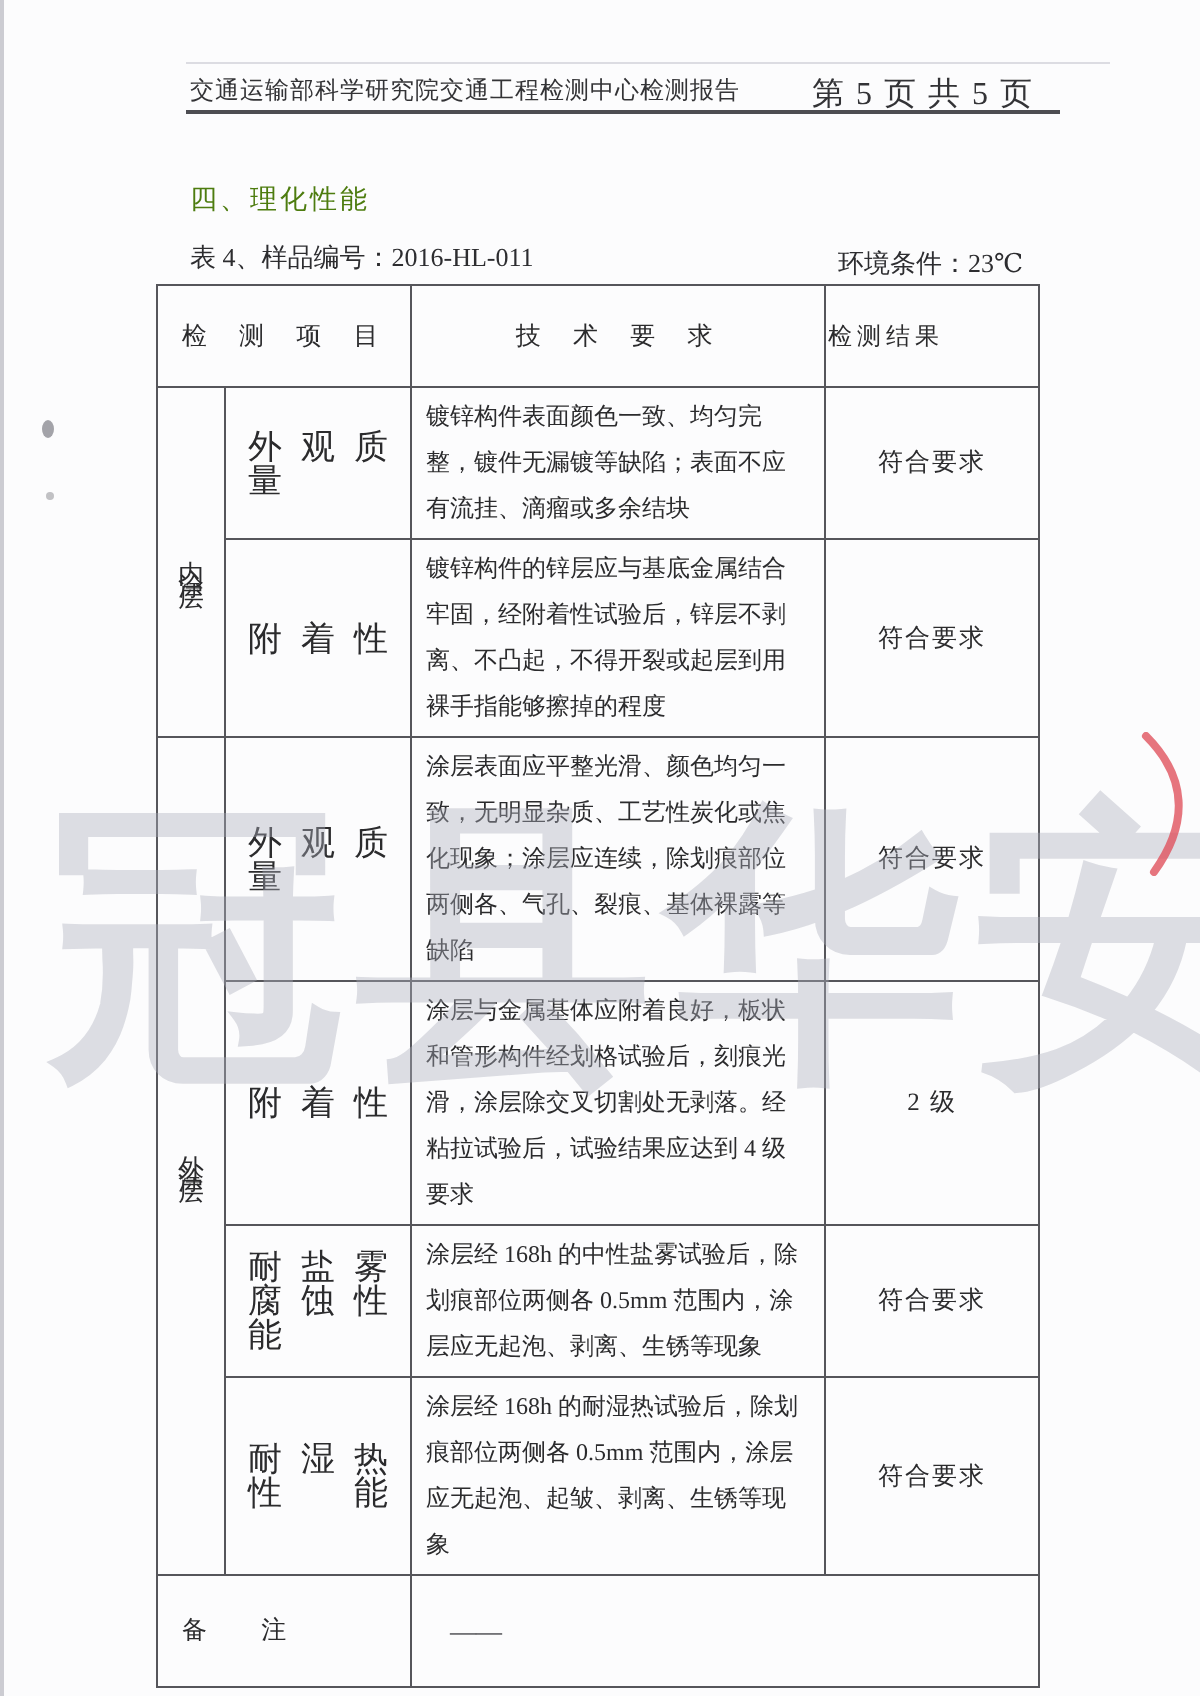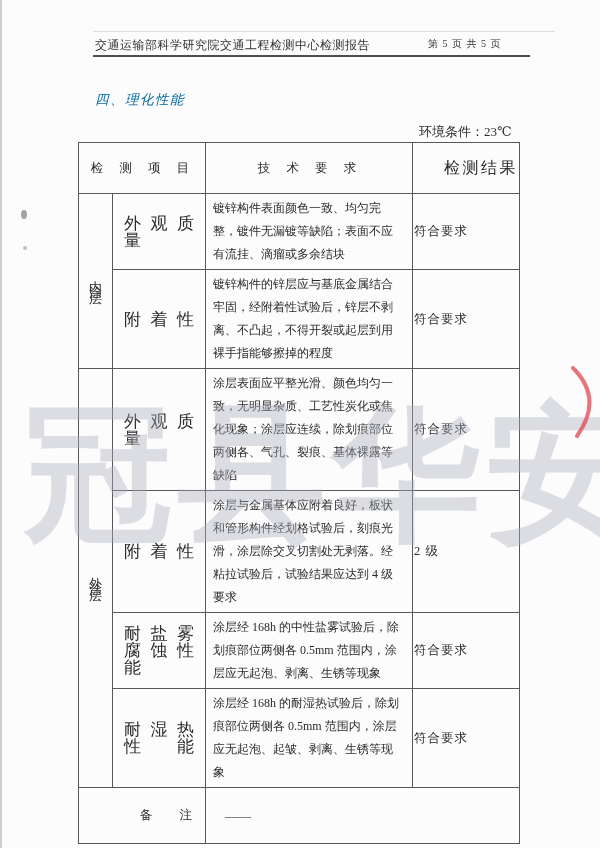--- a/index.html
+++ b/index.html
@@ -14,57 +14,57 @@
   }
   .scan-edge{position:absolute;left:0;top:0;width:2px;height:100%;background:#ccccd2;}
   .smudge{position:absolute;background:#85858c;border-radius:50%;opacity:.75;}
   .smudge.s1{left:21px;top:210px;width:6px;height:9px;}
   .smudge.s2{left:23px;top:246px;width:4px;height:4px;opacity:.5;}
 
   
   .hdr-rule-top{position:absolute;left:93px;top:31px;width:462px;height:1px;background:#dcdce2;}
   .hdr-rule-bottom{position:absolute;left:93px;top:55px;width:437px;height:2px;background:#4d4d52;}
   .report-title{position:absolute;left:95px;top:37px;font-size:12px;letter-spacing:.5px;color:#333336;}
-  .page-number{position:absolute;left:428px;top:37px;font-size:10px;letter-spacing:1px;color:#333336;}
+  .page-number{position:absolute;left:406px;top:37px;font-size:16px;letter-spacing:1px;color:#333336;}
 
-  .section-heading{position:absolute;left:95px;top:91px;font-size:13.5px;letter-spacing:1.5px;color:#0369a1;font-style:italic;}
+  .section-heading{position:absolute;left:95px;top:91px;font-size:13.5px;letter-spacing:1.5px;color:#4d7c0f;}
   .table-caption{position:absolute;left:95px;top:120px;font-size:13px;color:#2d2d30;}
   .env-condition{position:absolute;left:419px;top:123px;font-size:13px;color:#2d2d30;}
 
   
   table.results{
     position:absolute;left:78px;top:142px;width:441px;
     border-collapse:collapse;table-layout:fixed;
     font-size:12px;color:#2b2b2d;
   }
   table.results td,table.results th{
     border:1px solid #56565b;font-weight:normal;vertical-align:middle;
     overflow:hidden;
   }
   tr.hr0{height:51px;} tr.hr1{height:67px;} tr.hr2{height:62px;}
   tr.hr3{height:64px;} tr.hr4{height:67px;} tr.hr5{height:60px;}
   tr.hr6{height:64px;} tr.hr7{height:56px;}
 
   th.th-item,th.th-req{text-align:center;letter-spacing:4px;word-spacing:5px;font-size:12.5px;}
-  th.th-result{text-align:right;letter-spacing:2.5px;font-size:16px;}
+  th.th-result{text-align:left;letter-spacing:2.5px;font-size:12px;}
 
   td.group-cell{text-align:center;padding:0;}
   .vtext{
     writing-mode:vertical-rl;text-orientation:upright;
     display:inline-block;letter-spacing:6px;font-size:13px;line-height:1;
   }
   td.item-cell{
     padding:0 11px;text-align:justify;text-align-last:justify;
     white-space:pre-line;font-size:17px;line-height:17px;
   }
   td.req-cell{
     padding:3px 8px 3px 7px;text-align:left;line-height:23px;font-size:12px;
   }
-  td.result-cell{text-align:left;font-size:12.5px;letter-spacing:1px;}
-  td.remark-label{text-align:right;letter-spacing:12px;font-size:12.5px;padding-left:12px;}
+  td.result-cell{text-align:center;font-size:12.5px;letter-spacing:1px;}
+  td.remark-label{text-align:left;letter-spacing:12px;font-size:12.5px;padding-left:12px;}
   td.remark-value{text-align:left;padding-left:19px;font-size:13px;color:#3a3a3e;}
 
   
   .watermark{
     position:absolute;left:24px;top:398px;width:640px;
     font-size:148px;line-height:1.05;font-weight:700;white-space:nowrap;
     letter-spacing:6px;color:rgba(173,176,188,.40);
     pointer-events:none;z-index:5;
   }
   
@@ -78,20 +78,21 @@
   <div class="scan-edge"></div>
   <div class="smudge s1"></div>
   <div class="smudge s2"></div>
 
   <div class="hdr-rule-top"></div>
   <div class="report-title">交通运输部科学研究院交通工程检测中心检测报告</div>
   <div class="page-number">第 5 页 共 5 页</div>
   <div class="hdr-rule-bottom"></div>
 
   <div class="section-heading">四、理化性能</div>
+  <div class="table-caption">表 4、样品编号：2016-HL-011</div>
   <div class="env-condition">环境条件：23℃</div>
 
   <table class="results">
     <colgroup>
       <col style="width:34px">
         <col style="width:93px">
         <col style="width:207px">
         <col style="width:107px">
     </colgroup>
     <tbody>

